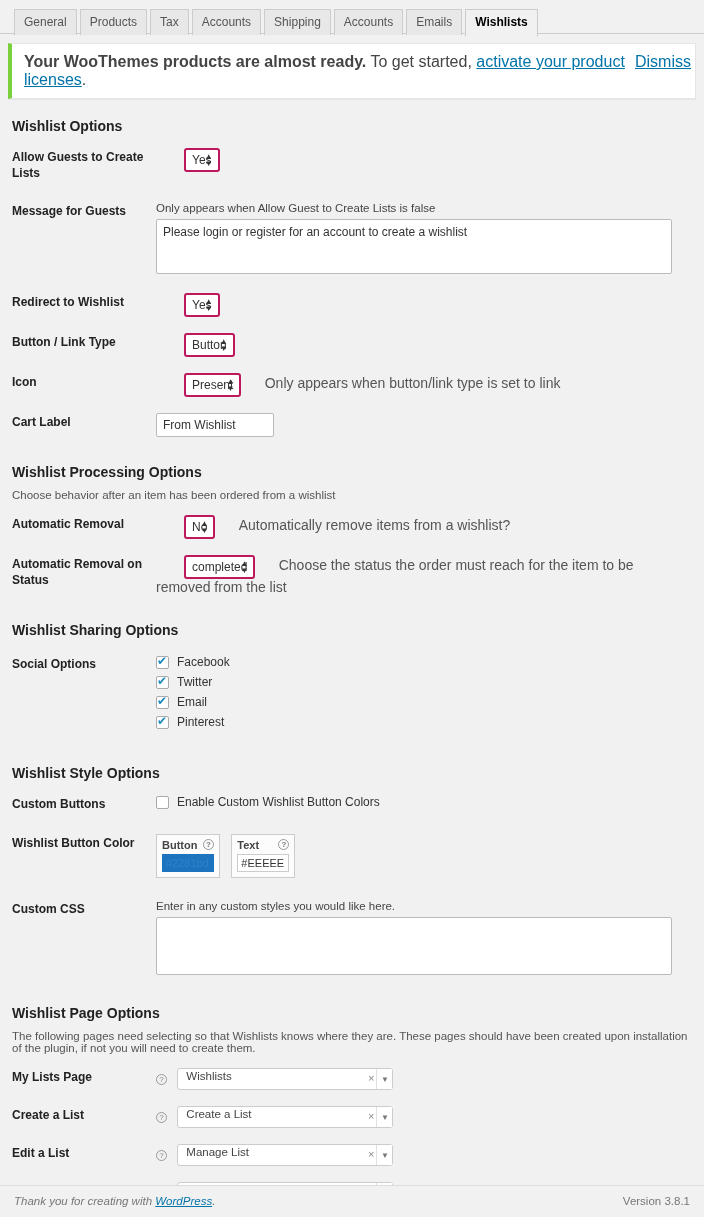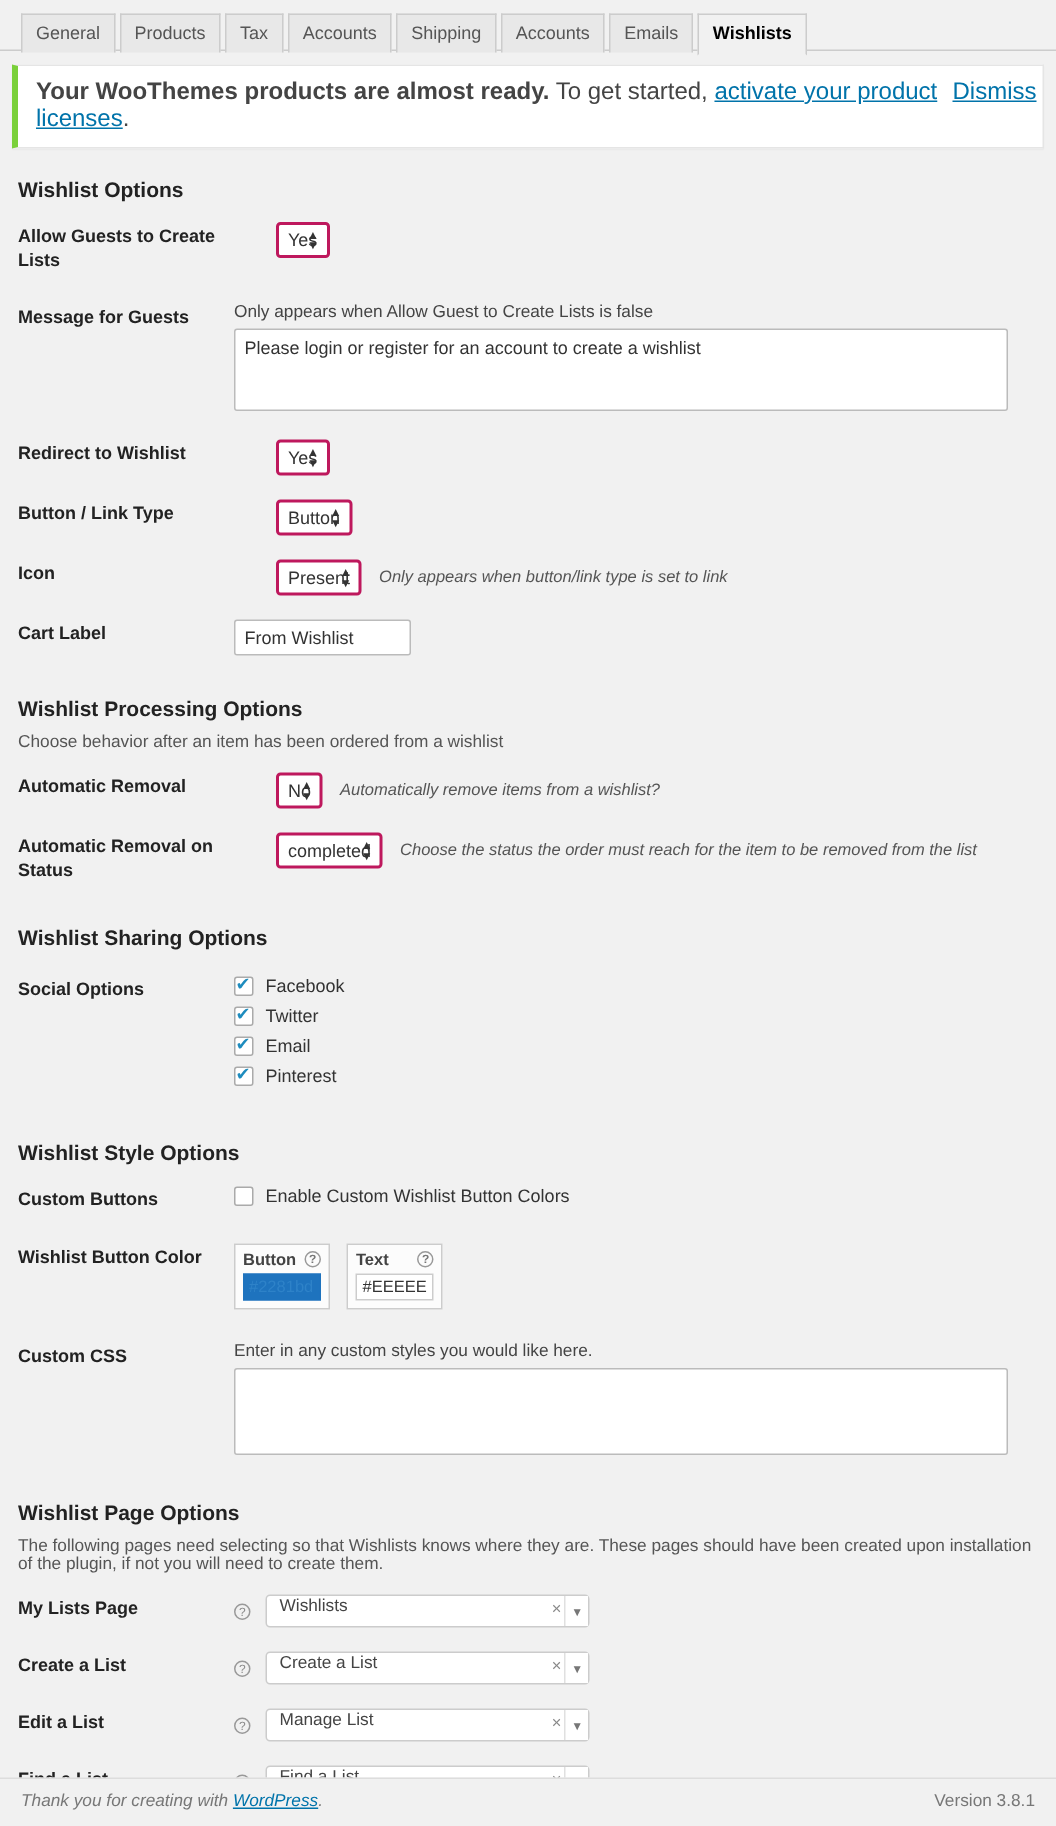--- a/index.html
+++ b/index.html
@@ -134,24 +134,23 @@
     background: #fff;
     padding: 4px 6px;
     font-size: 12px;
     color: #333;
     width: 118px;
     vertical-align: middle;
     font-family: "Liberation Sans", sans-serif;
   }
 
   .hint {
-    font-style: italic;
-    font-size: 11px;
+    font-size: 14px;
     color: #555;
-    margin-left: 8px;
+    margin-left: 20px;
   }
   .hint-block {
     font-size: 11.5px;
     color: #444;
     margin: 0 0 5px 0;
   }
 
   textarea.ta {
     border: 1px solid #bbb;
     border-radius: 2px;

